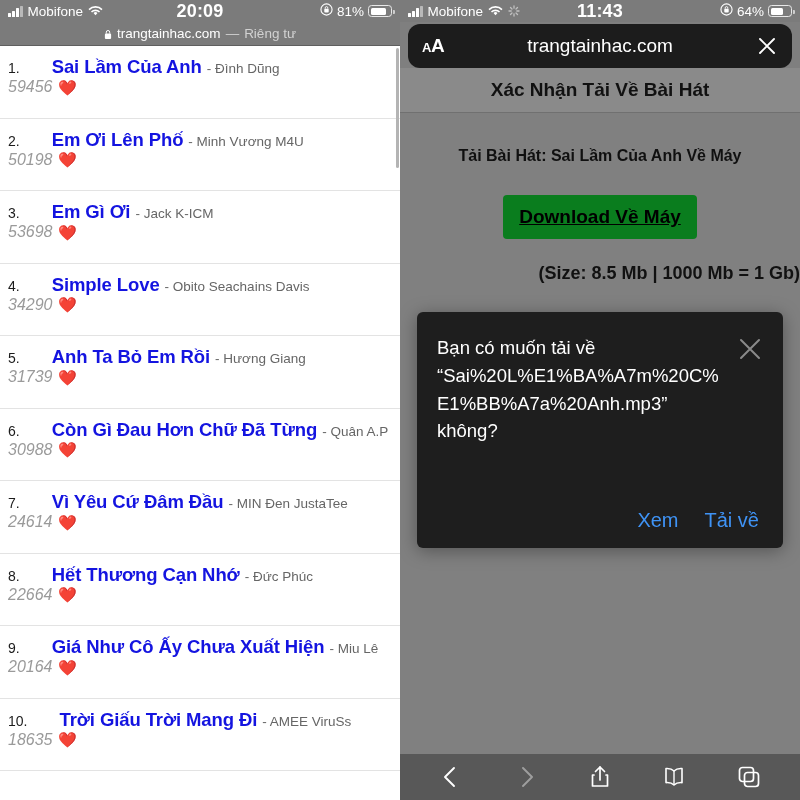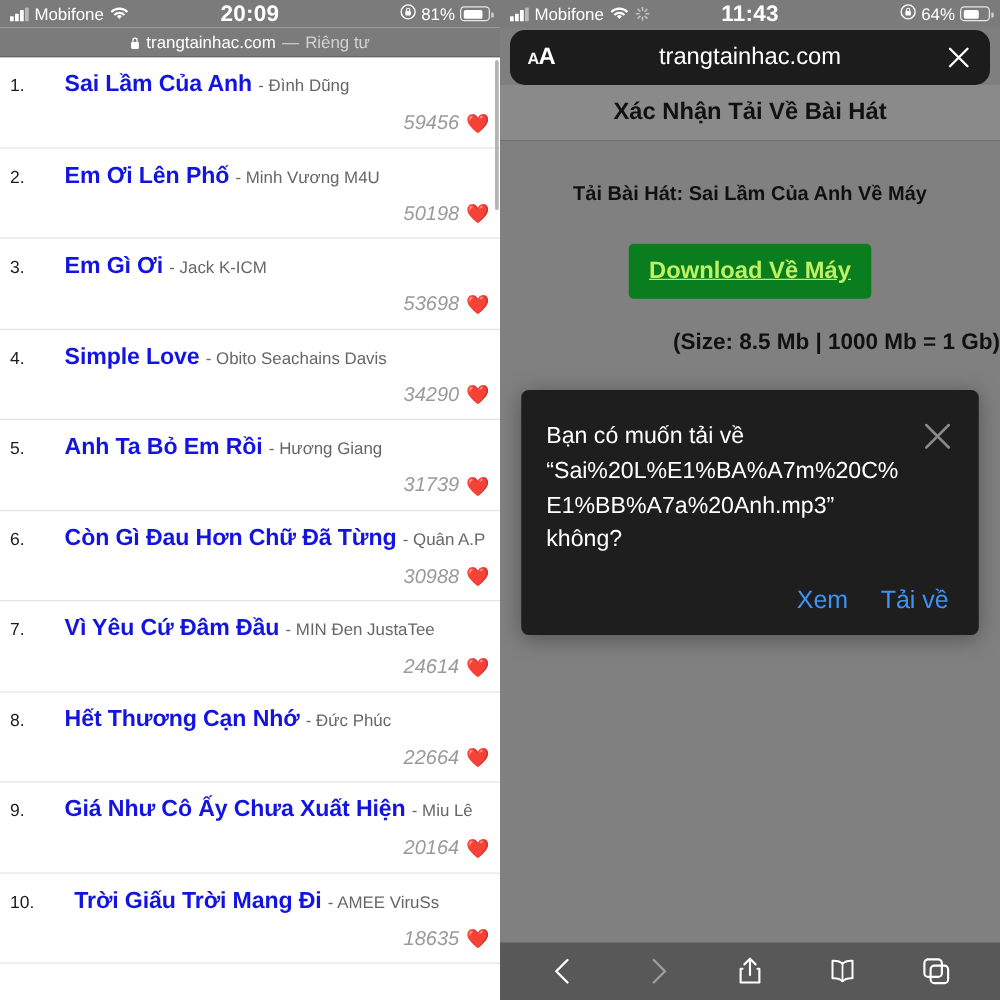--- a/index.html
+++ b/index.html
@@ -60,21 +60,21 @@
     border-bottom:1px solid #e3e3e3;
     height:72.5px;
   }
   .song-line1 { display:flex; align-items:baseline; flex-wrap:nowrap; white-space:nowrap; }
   .rank { color:#1b1b1b; font-size:14px; margin-right:3px; }
   .title {
     color:#1414e0; font-size:18.5px; font-weight:bold;
     text-decoration:none; letter-spacing:-0.1px;margin-left:29px;
   }
   .artist { color:#666666; font-size:13.5px; margin-left:5px; }
-  .song-line2 { margin-top:12px; display:flex; align-items:center; gap:6px;justify-content:flex-end; }
+  .song-line2 { margin-top:0; display:flex; align-items:center; gap:6px; }
   .views { color:#9a9a9a; font-size:16px; font-style:italic; }
   .heart { font-size:15px; line-height:1; }
   .scrollbar-v {
     position:absolute; right:1.5px; top:2px; width:3px; height:120px;
     background:#b4b4b4; border-radius:2px;
   }
 
   
   .panel-right { position:relative; width:400px; height:800px; background:#7f7f7f; overflow:hidden; }
   .sb-dark { background:#7b7b7b; }
@@ -96,41 +96,41 @@
   .page-content { position:absolute; top:68px; left:0; right:0; bottom:46px; background:#808080; }
   .page-header {
     background:#8a8a8a; border-bottom:1px solid #707070;
     padding:11px 10px; text-align:center;
   }
   .page-header-title { font-size:19px; font-weight:bold; color:#111111; }
   .page-sub { text-align:center; font-size:16px; font-weight:bold; color:#101010; margin-top:34px; }
   .dl-wrap { text-align:center; margin-top:30px; }
   .dl-btn {
     display:inline-block; background:#0a7d1e; padding:11px 16px; border-radius:4px;
-    color:#bef264; font-size:19px; font-weight:bold; text-decoration:underline;
+    color:#000000; font-size:19px; font-weight:bold; text-decoration:underline;
   }
   .size-note {
     text-align:right; margin-top:24px; font-size:18px; font-weight:bold; color:#111;
     white-space:nowrap;
   }
 
   .dialog {
     position:absolute; left:17px; right:17px; top:312px;
     background:#1e1e1e; border-radius:6px; padding:22px 20px 16px 20px; z-index:20;
     box-shadow:0 3px 18px rgba(0,0,0,.35);
   }
   .dialog-text {
     color:#ffffff; font-size:18.5px; line-height:1.5; padding-right:42px;
     white-space:pre-wrap; word-break:break-word;
   }
   .dialog-x { position:absolute; right:20px; top:24px; width:26px; height:26px; }
   .dialog-actions {
     display:flex; justify-content:flex-end; gap:26px; margin-top:24px; padding-right:4px;
   }
-  .dialog-actions span { color:#3f93f5; font-size:20px; }
+  .dialog-actions span { color:#3f93f5; font-size:20px;margin-top:40px; }
 
   .toolbar {
     position:absolute; left:0; right:0; bottom:0; height:46px; background:#585858;
     display:flex; align-items:center; justify-content:space-around; padding:0 14px;
   }
   .tb-icon { width:26px; height:26px; display:block; }
   .dim { opacity:.42; }
 </style>
 </head>
 <body>

